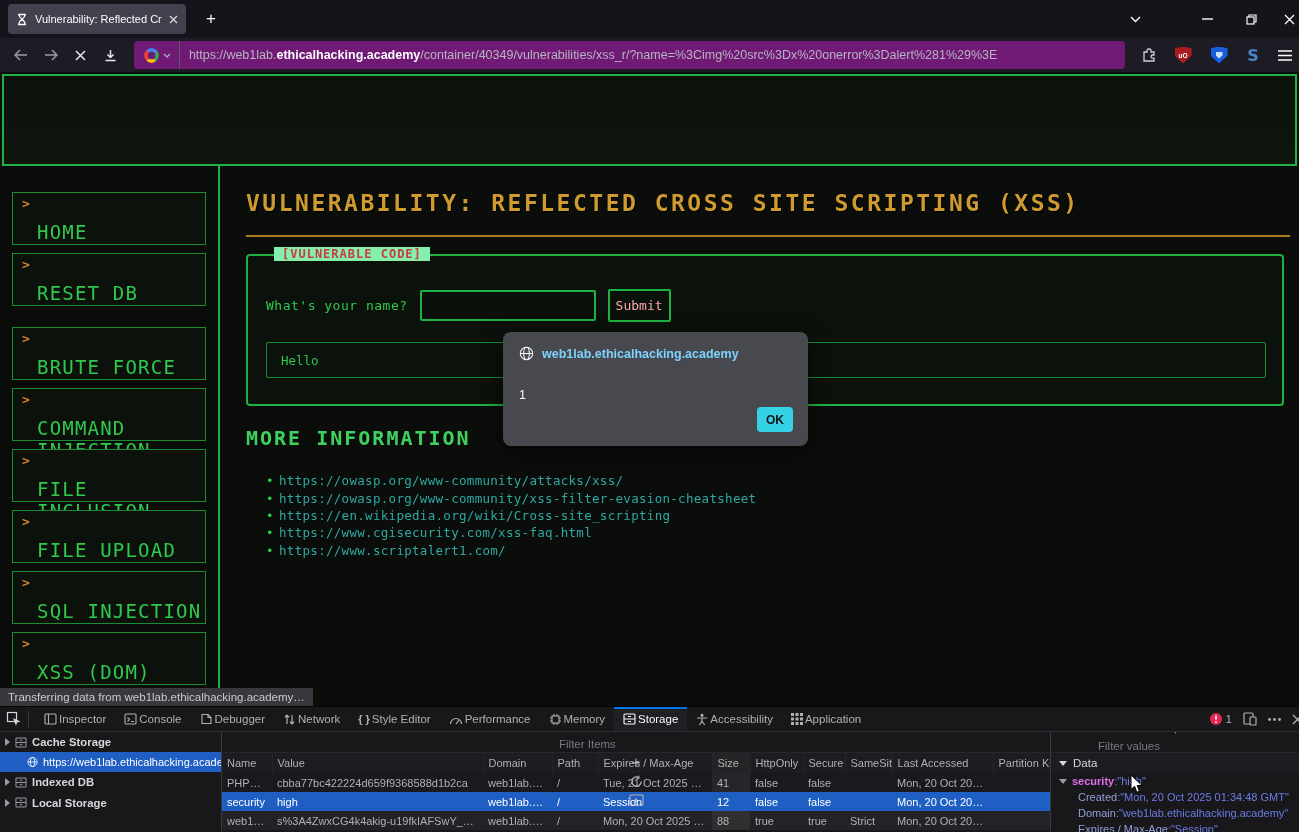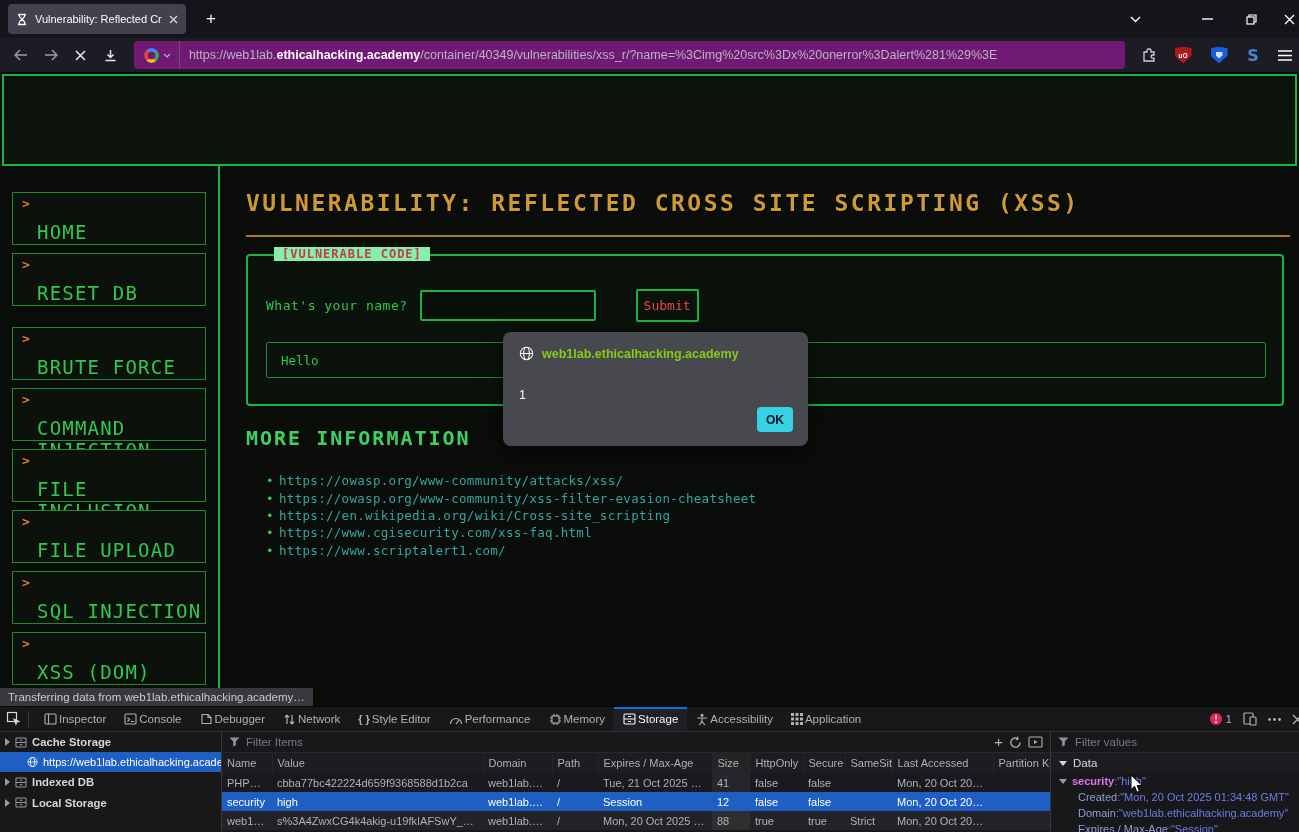--- a/index.html
+++ b/index.html
@@ -58,38 +58,38 @@
                 letter-spacing:2.5px; white-space:nowrap; text-shadow:1px 1px 0 #000; }
   .amber-rule { position:absolute; left:24px; right:9px; top:69px; height:2px; background:#a77b1e; }
   .code-panel { position:absolute; left:24px; right:15px; top:88px; height:152px;
                 border:2px solid #1fb141; border-radius:4px; background:#0b110b; }
   .legend { position:absolute; top:-9px; left:26px; background:#86efac; padding:0 8px; color:#c73a4a;
             font-size:12px; font-weight:700; letter-spacing:1px; }
   .form-row { position:absolute; left:18px; top:32px; height:34px; display:flex; align-items:center; gap:12px; }
   .q-label { color:#2fc94d; font-size:13px; letter-spacing:0.5px; }
   .name-input { width:176px; height:31px; border:2px solid #1fb141; background:#091009; color:#2fc94d;
                 font-family:"DejaVu Sans Mono", monospace; font-size:13px; padding:0 6px; outline:none; border-radius:2px; }
-  .submit-btn { width:63px; height:33px; border:2px solid #1fb141; background:transparent; color:#ef4444;
-                font-family:"DejaVu Sans Mono", monospace; font-size:13px; border-radius:2px;margin-left:28px; }
+  .submit-btn { width:63px; height:33px; border:2px solid #1fb141; background:transparent; color:#fca5a5;
+                font-family:"DejaVu Sans Mono", monospace; font-size:13px; border-radius:2px; }
   .output-box { position:absolute; left:18px; right:16px; top:86px; height:36px;
                 border:1px solid #1c8a31; border-radius:2px; display:flex; align-items:center; }
   .output-box span { margin-left:14px; color:#2fc94d; font-size:12.5px; }
   .more-head { position:absolute; left:24px; top:260px; color:#3fd15f; font-size:20px; font-weight:700;
                letter-spacing:2px; }
   .links { position:absolute; left:44px; top:306px; list-style:none; }
   .links li { height:17.4px; display:flex; align-items:center; font-size:12.5px; }
   .links .bullet { color:#2fc94d; width:13px; }
   .links a { color:#2fa8a3; text-decoration:none; letter-spacing:0.3px; }
 
   
   .alert { position:absolute; left:503px; top:260px; width:305px; height:114px; background:#48484f;
            border-radius:8px; box-shadow:0 6px 20px rgba(0,0,0,.55); z-index:30;
            font-family:"Liberation Sans", sans-serif; }
   .alert-head { position:absolute; left:16px; top:14px; display:flex; align-items:center; gap:8px;
-                color:#84cc16; font-size:12.5px; font-weight:600; }
+                color:#7dd3fc; font-size:12.5px; font-weight:600; }
   .alert-msg { position:absolute; left:16px; top:56px; color:#fbfbfe; font-size:12.5px; }
   .alert-ok { position:absolute; right:15px; bottom:14px; width:36px; height:25px; background:#35d2e5;
               color:#15141a; border:none; border-radius:4px; font-size:12px; font-weight:700; }
 
   
   .status-tip { position:absolute; left:0; bottom:0; height:18px; background:#38383d; color:#c9c9d1;
                 font-family:"Liberation Sans", sans-serif; font-size:11.5px; line-height:18px;
                 padding:0 8px; z-index:20; white-space:nowrap; }
 
   
@@ -111,21 +111,21 @@
   .tree-row.child { padding-left:27px; font-weight:400; font-size:11px; }
   .tree-row.selected { background:#1f5fc4; color:#fff; }
   .tree-row .host { white-space:nowrap; overflow:hidden; }
   .tw { width:0; height:0; border-left:5px solid #9a9aa0; border-top:4px solid transparent;
         border-bottom:4px solid transparent; flex:none; }
   .tw.open { border-left:4px solid transparent; border-right:4px solid transparent;
              border-top:5px solid #9a9aa0; border-bottom:none; }
   .tw.white { border-left-color:#d7d7db; } .tw.open.white { border-top-color:#d7d7db; border-left-color:transparent; }
   .dt-table { flex:1; border-right:1px solid #38383d; overflow:hidden; }
   .dt-filterrow { height:21px; display:flex; align-items:center; gap:6px; padding:0 7px;
-                  border-bottom:1px solid #28282c; }
+                  border-bottom:1px solid #28282c;flex-direction:column; }
   .filter-input { flex:1; background:none; border:none; outline:none; color:#d7d7db;
                   font-family:"Liberation Sans", sans-serif; font-size:11.5px; }
   .filter-input::placeholder { color:#797983; }
   .icon-btn { color:#b1b1b3; display:flex; align-items:center; justify-content:center; }
   .plus-btn { font-size:15px; line-height:1; margin-top:-2px; }
   table { width:100%; table-layout:fixed; border-collapse:collapse; font-size:11px; }
   th { height:20px; background:#1d1d21; font-weight:400; text-align:left; padding:0 5px;
        color:#b1b1b3; white-space:nowrap; overflow:hidden; border-left:1px solid #26262a; }
   th:first-child { border-left:none; }
   td { height:19px; padding:0 5px; white-space:nowrap; overflow:hidden; text-overflow:ellipsis; color:#b1b1b3; }

